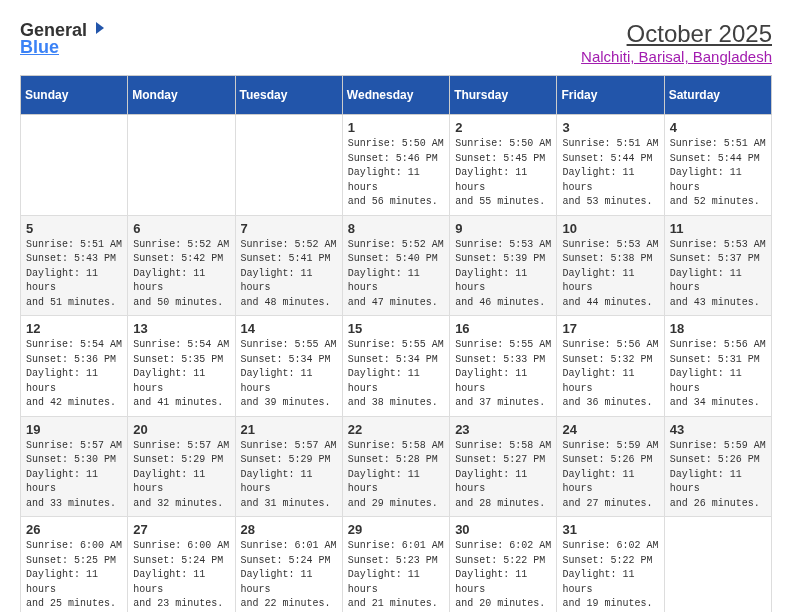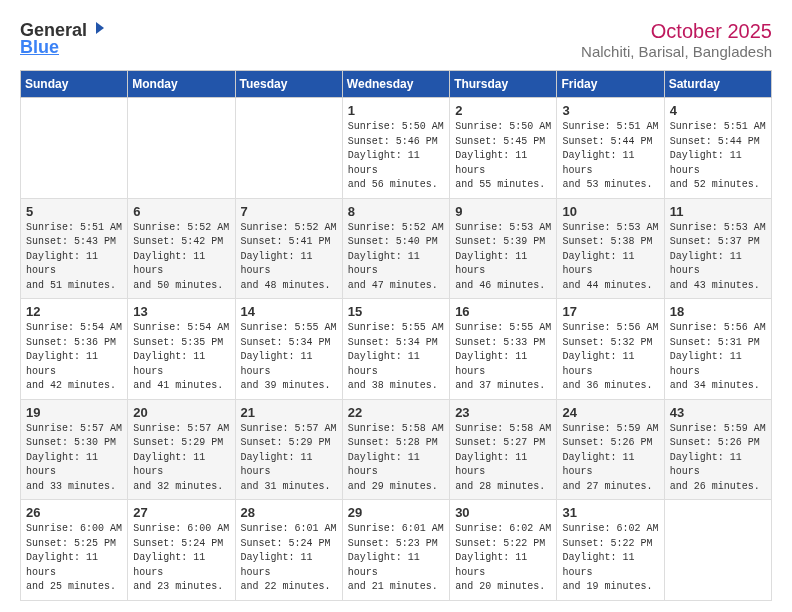--- a/index.html
+++ b/index.html
@@ -18,39 +18,41 @@
     }
     .logo {
       display: flex;
       flex-direction: column;
       align-items: flex-start;
     }
     .title-block {
       text-align: right;
     }
     .month-title {
-      font-size: 20px;
+      font-size: 24px;
       font-weight: normal;
-      color: #be185d;
+      color: #404040;
+      text-decoration: underline;
     }
     .location {
       font-size: 15px;
-      color: #737373;
+      color: #a21caf;
+      text-decoration: underline;
     }
     table {
       width: 100%;
       border-collapse: collapse;
       table-layout: fixed;
     }
     thead tr th {
       background: #2255aa;
       color: #fff;
       font-size: 12px;
       font-weight: bold;
-      padding: 6px 4px;
+      padding: 12px 4px;
       text-align: left;
       border: 1px solid #ccc;
     }
     tbody tr td {
       vertical-align: top;
       padding: 5px 5px;
       font-size: 10.5px;
       color: #333;
       border: 1px solid #ddd;
       height: 88px;

